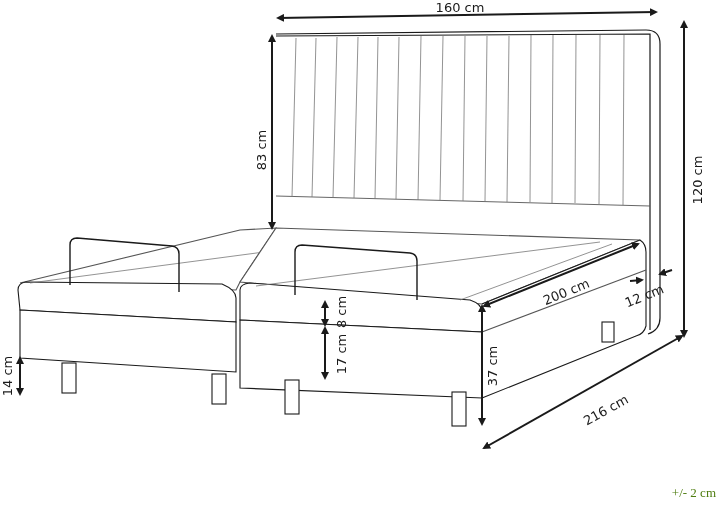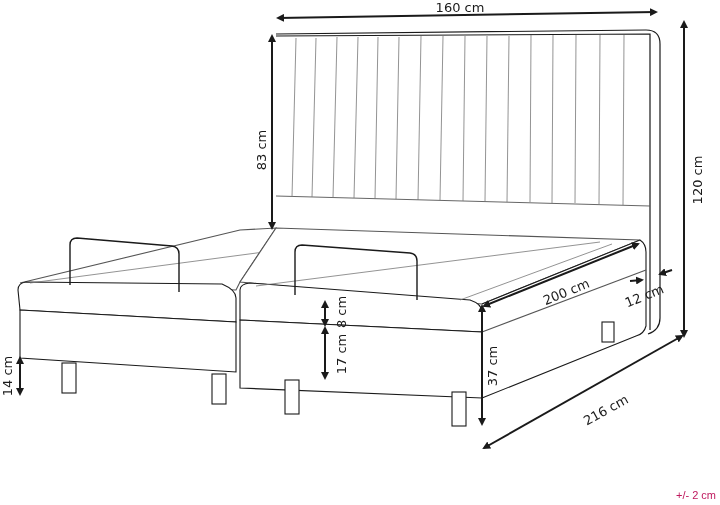--- a/index.html
+++ b/index.html
@@ -1,21 +1,21 @@
 <!DOCTYPE html>
 <html><head>
 <meta charset="utf-8">
 <style>
   html, body { margin: 0; padding: 0; background: #ffffff; }
   body { width: 720px; height: 505px; position: relative; overflow: hidden;
          font-family: "DejaVu Sans", sans-serif; }
   svg { position: absolute; left: 0; top: 0; }
   .dim-label { font-family: "DejaVu Sans", sans-serif; font-size: 13px; fill: #1a1a1a; }
-  .note { position: absolute; right: 4px; bottom: 4px; font-size: 11px; color: #be185d;
-          font-family: Liberation Sans, sans-serif; }
+  .note { position: absolute; right: 4px; bottom: 4px; font-size: 13px; color: #4d7c0f;
+          font-family: Liberation Serif, serif; }
 </style>
 </head>
 <body>
 
 <svg width="720" height="505" viewBox="0 0 720 505">
   <defs>
     <marker id="ah" markerWidth="8" markerHeight="8" refX="6" refY="4" orient="auto-start-reverse" markerUnits="userSpaceOnUse">
       <path d="M0,0 L8,4 L0,8 Z" fill="#1a1a1a"></path>
     </marker>
   </defs>

